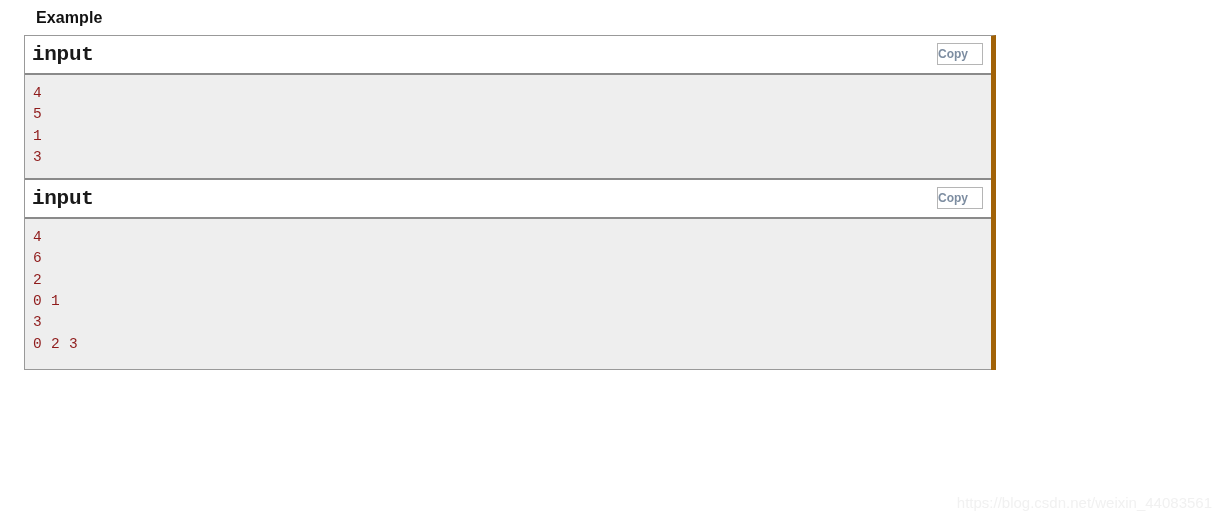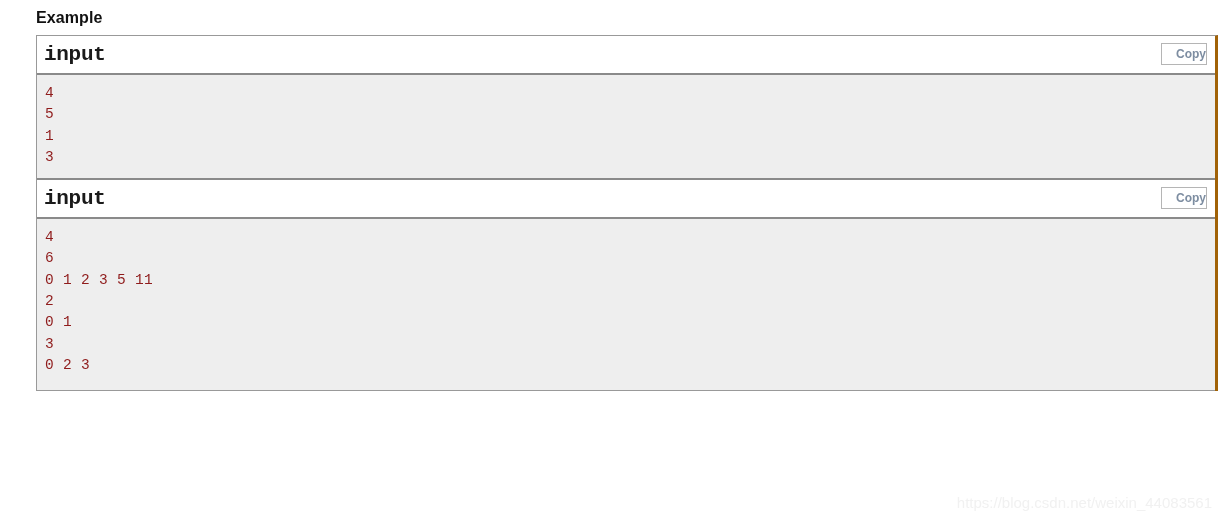--- a/index.html
+++ b/index.html
@@ -33,25 +33,25 @@
     font-family: "Liberation Sans", sans-serif;
     font-size: 16px;
     font-weight: bold;
     color: #111111;
     letter-spacing: 0.1px;
     line-height: 20px;
   }
 
   .example-container {
     position: absolute;
-    left: 36px;
+    left: 24px;
     top: 35px;
-    width: 1182px;
+    width: 972px;
     border-left: 1px solid #999999;
-    border-right: 3px solid #a16207;
+    border-right: 5px solid #a16207;
     border-top: 1px solid #999999;
     box-sizing: border-box;
     background: #ffffff;
   }
 
   .io-block {
     position: relative;
     width: 100%;
     box-sizing: border-box;
   }
@@ -76,21 +76,21 @@
     letter-spacing: -0.3px;
   }
 
   .copy-button {
     position: absolute;
     right: 8px;
     top: 7px;
     width: 46px;
     height: 22px;
     line-height: 20px;
-    text-align: right;
+    text-align: left;
     font-family: "Liberation Sans", sans-serif;
     font-size: 12px;
     font-weight: bold;
     color: #7d8da1;
     background: #ffffff;
     border: 1px solid #b5b5b5;
     box-sizing: border-box;
     cursor: pointer;
     user-select: none;
   }
@@ -151,21 +151,20 @@
     </div>
 
     <div class="io-block">
       <div class="io-header">
         <div class="io-title">input</div>
         <div class="copy-button">Copy</div>
       </div>
       <div class="code-area last">
         <div class="code-line">4</div>
         <div class="code-line">6</div>
-        <div class="code-line">0 1 2 3 5 11</div>
         <div class="code-line">2</div>
         <div class="code-line">0 1</div>
         <div class="code-line">3</div>
         <div class="code-line">0 2 3</div>
       </div>
     </div>
 
   </div>
 
   <div class="watermark">https://blog.csdn.net/weixin_44083561</div>

